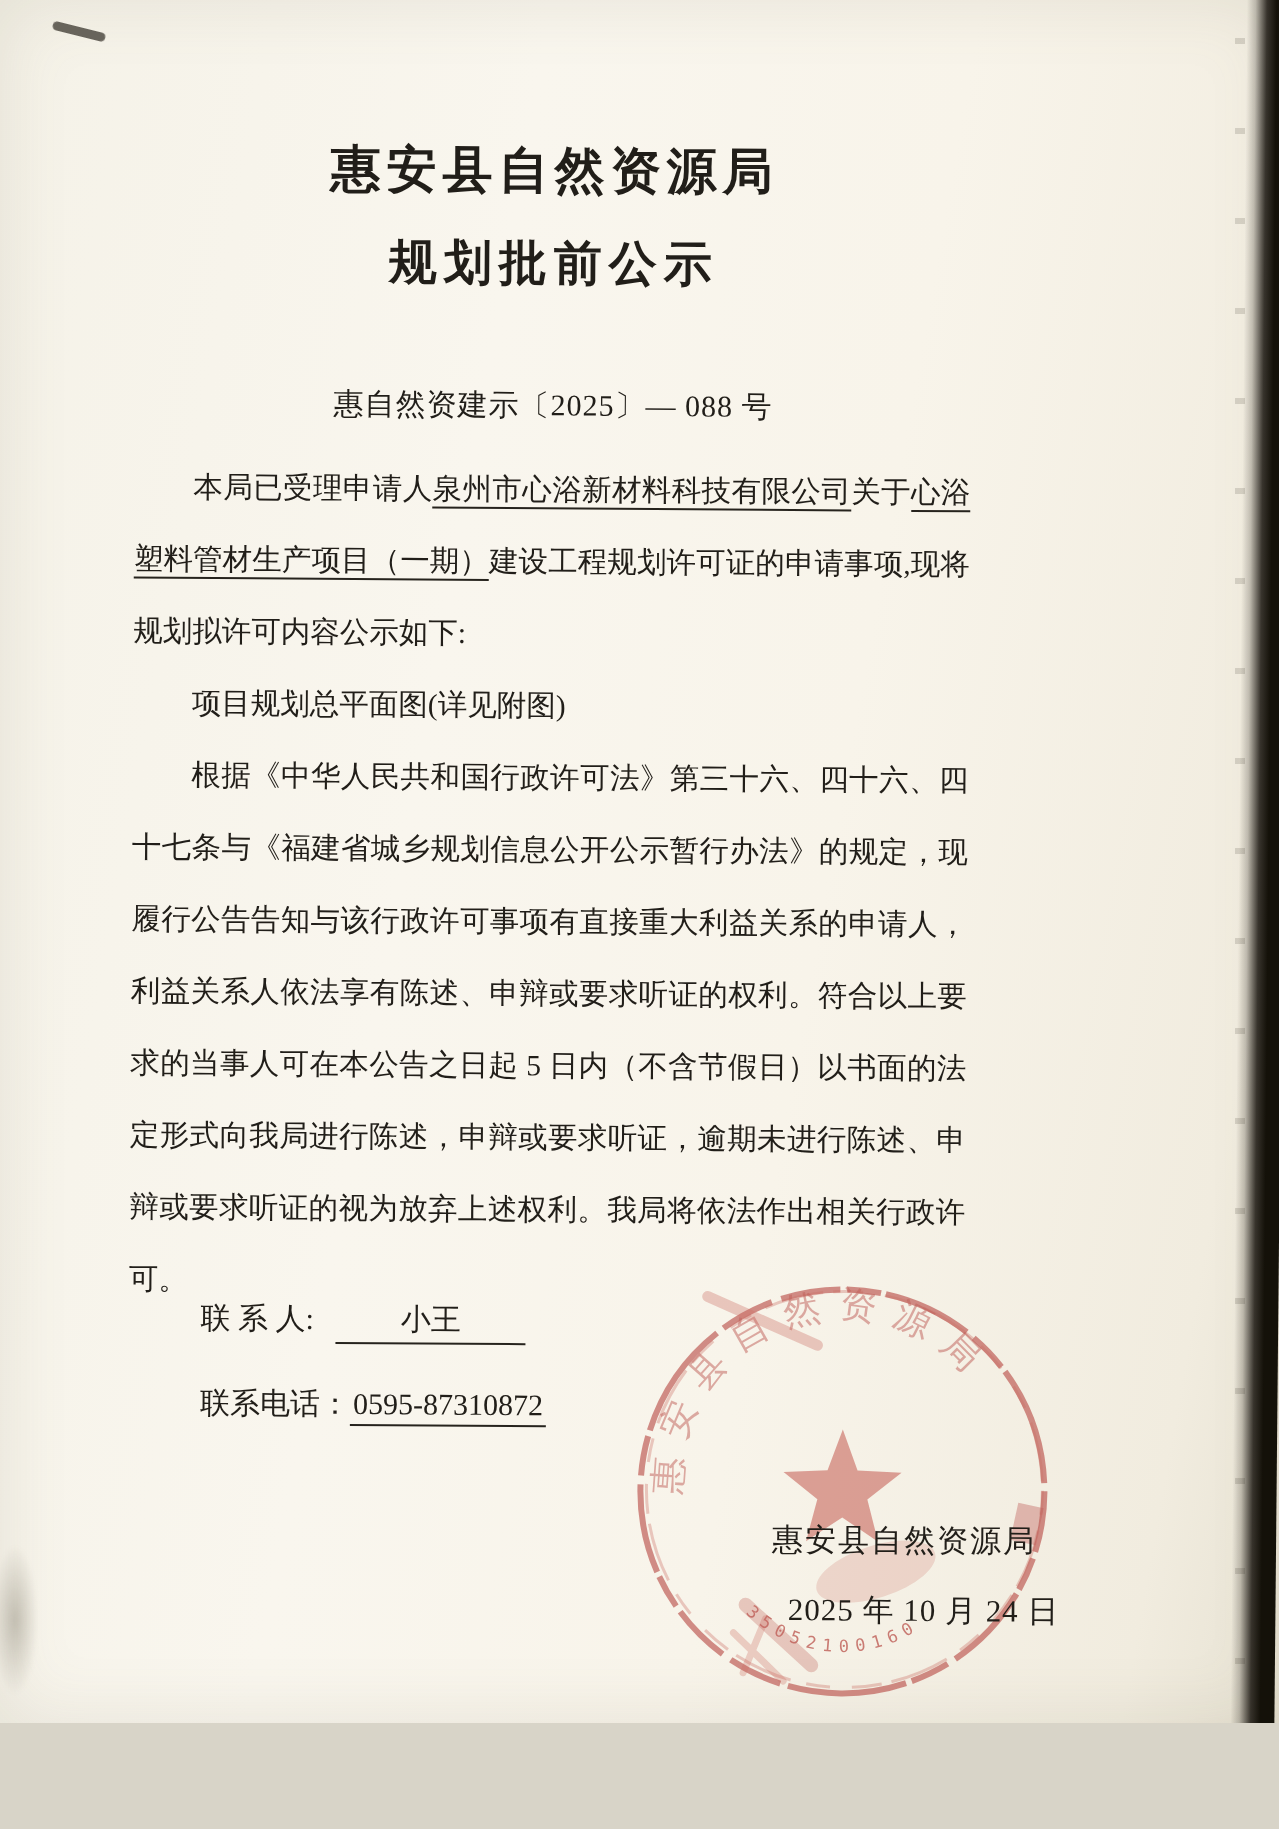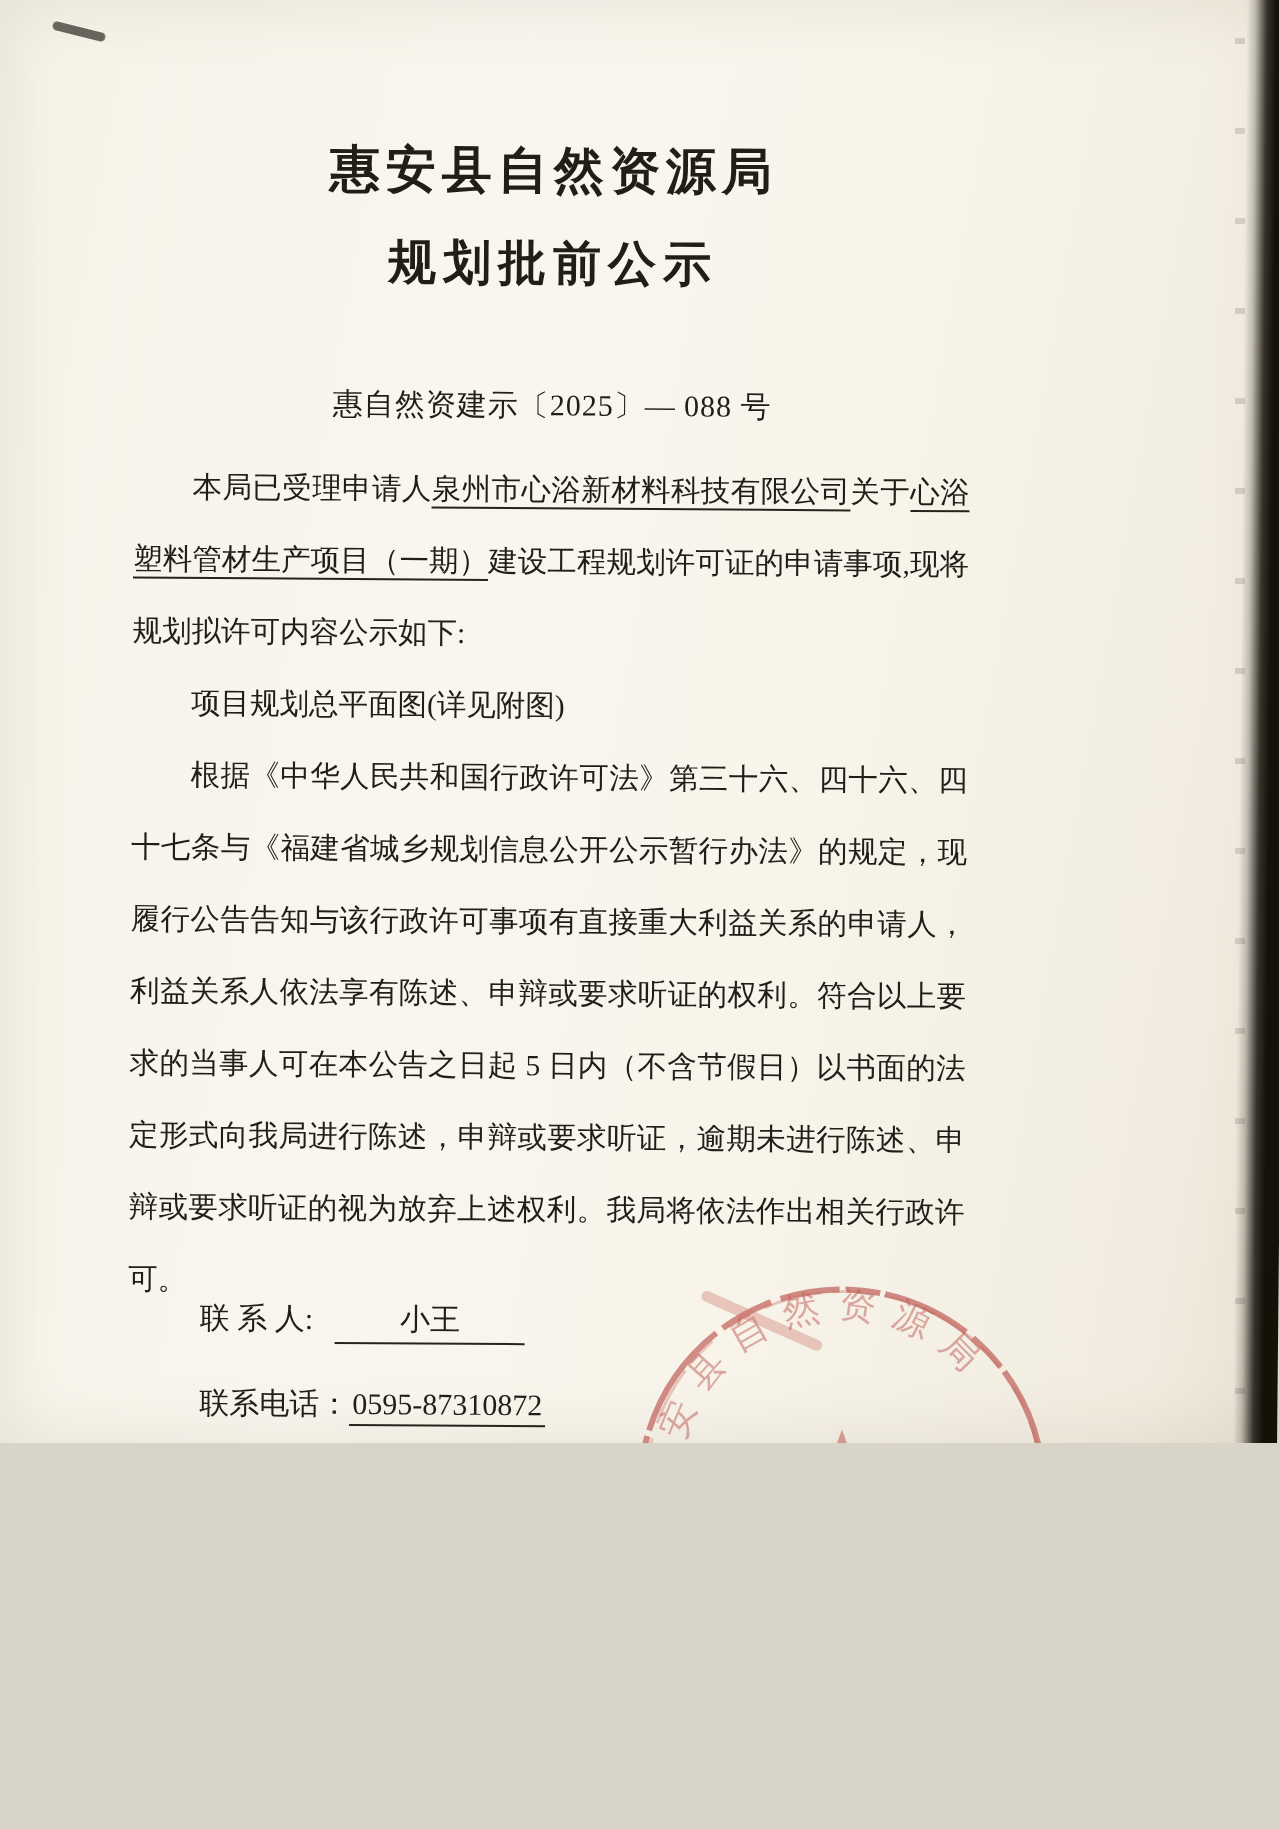--- a/index.html
+++ b/index.html
@@ -1,17 +1,17 @@
 <!DOCTYPE html>
 <html><head>
 <meta charset="utf-8">
 <style>
   html,body{margin:0;padding:0;background:#d8d4c8;}
   .page{
-    position:relative;width:1279px;height:1443px;overflow:hidden;
+    position:relative;width:1279px;height:1723px;overflow:hidden;
     background:linear-gradient(100deg,#f5f2e8 0%,#f9f6ee 35%,#f8f4ea 62%,#f1ecdf 90%,#e7e2d3 100%);
     box-shadow:inset 0 0 70px rgba(120,110,88,.14);
     font-family:"Liberation Serif","DejaVu Serif",serif;
     color:#211e19;
   }
   .tilt{position:absolute;inset:0;transform:rotate(.4deg);transform-origin:50% 40%;}
   .title1{position:absolute;left:133px;top:138px;width:836px;text-align:center;
     font-size:50px;font-weight:bold;letter-spacing:6px;}
   .title2{position:absolute;left:133px;top:232px;width:836px;text-align:center;
     font-size:48px;font-weight:bold;letter-spacing:7px;}

